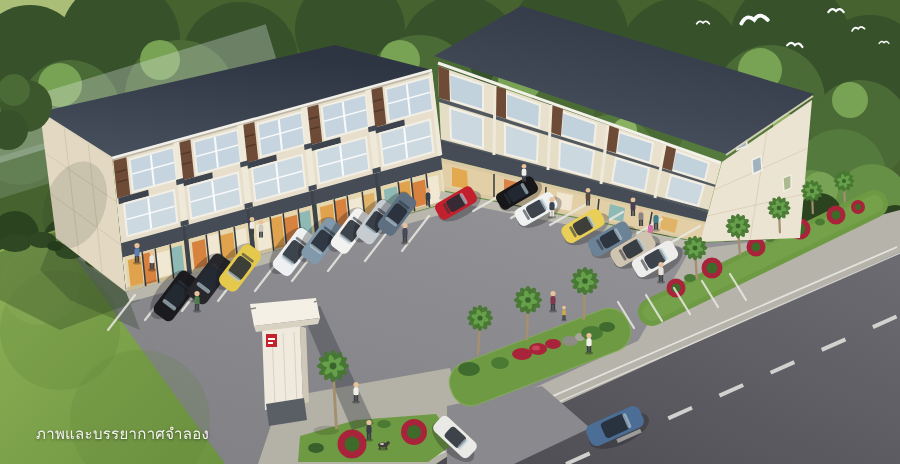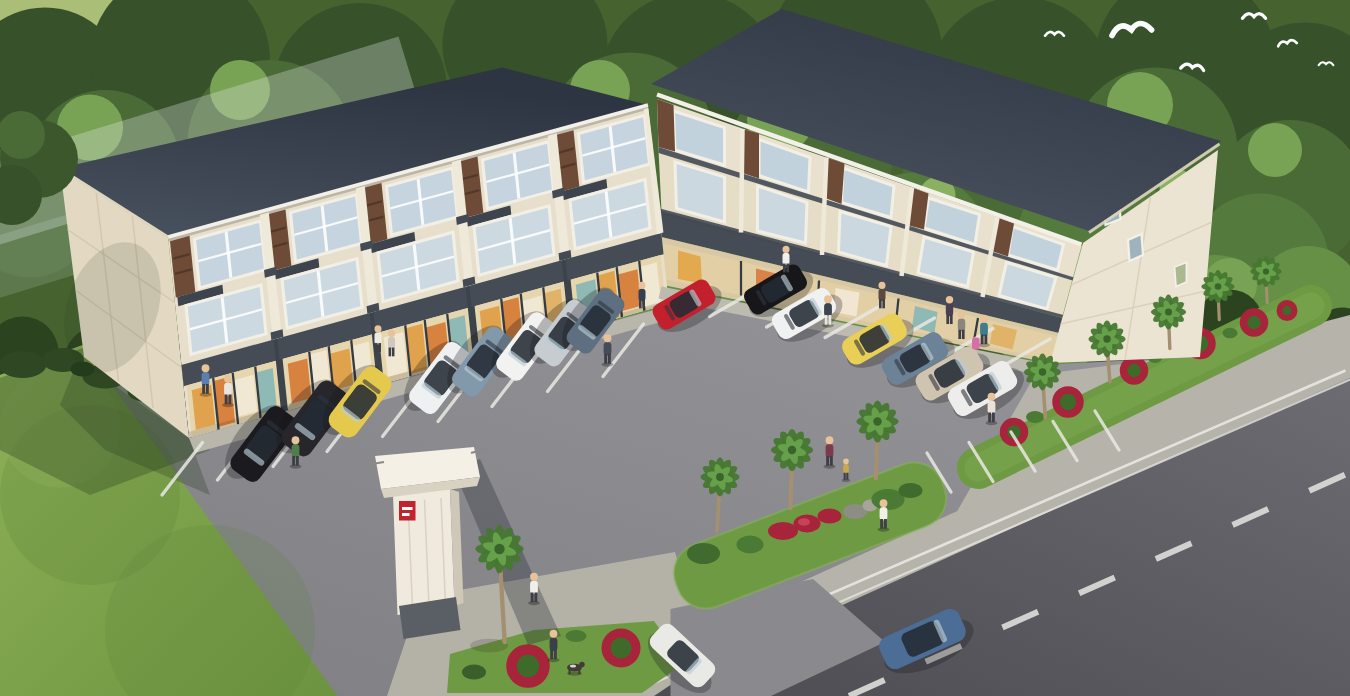--- a/index.html
+++ b/index.html
@@ -864,13 +864,14 @@
         </g>
   </g>
 
   <g>
     <circle cx="26" cy="106" r="26" fill="#3c572c"></circle>
     <circle cx="8" cy="130" r="20" fill="#37512a"></circle>
     <circle cx="14" cy="90" r="16" fill="#4a6a36"></circle>
   </g>
 </svg>
 
+<div class="disclaimer">ภาพและบรรยากาศจำลอง</div>
 </div>
 
 </body></html>

